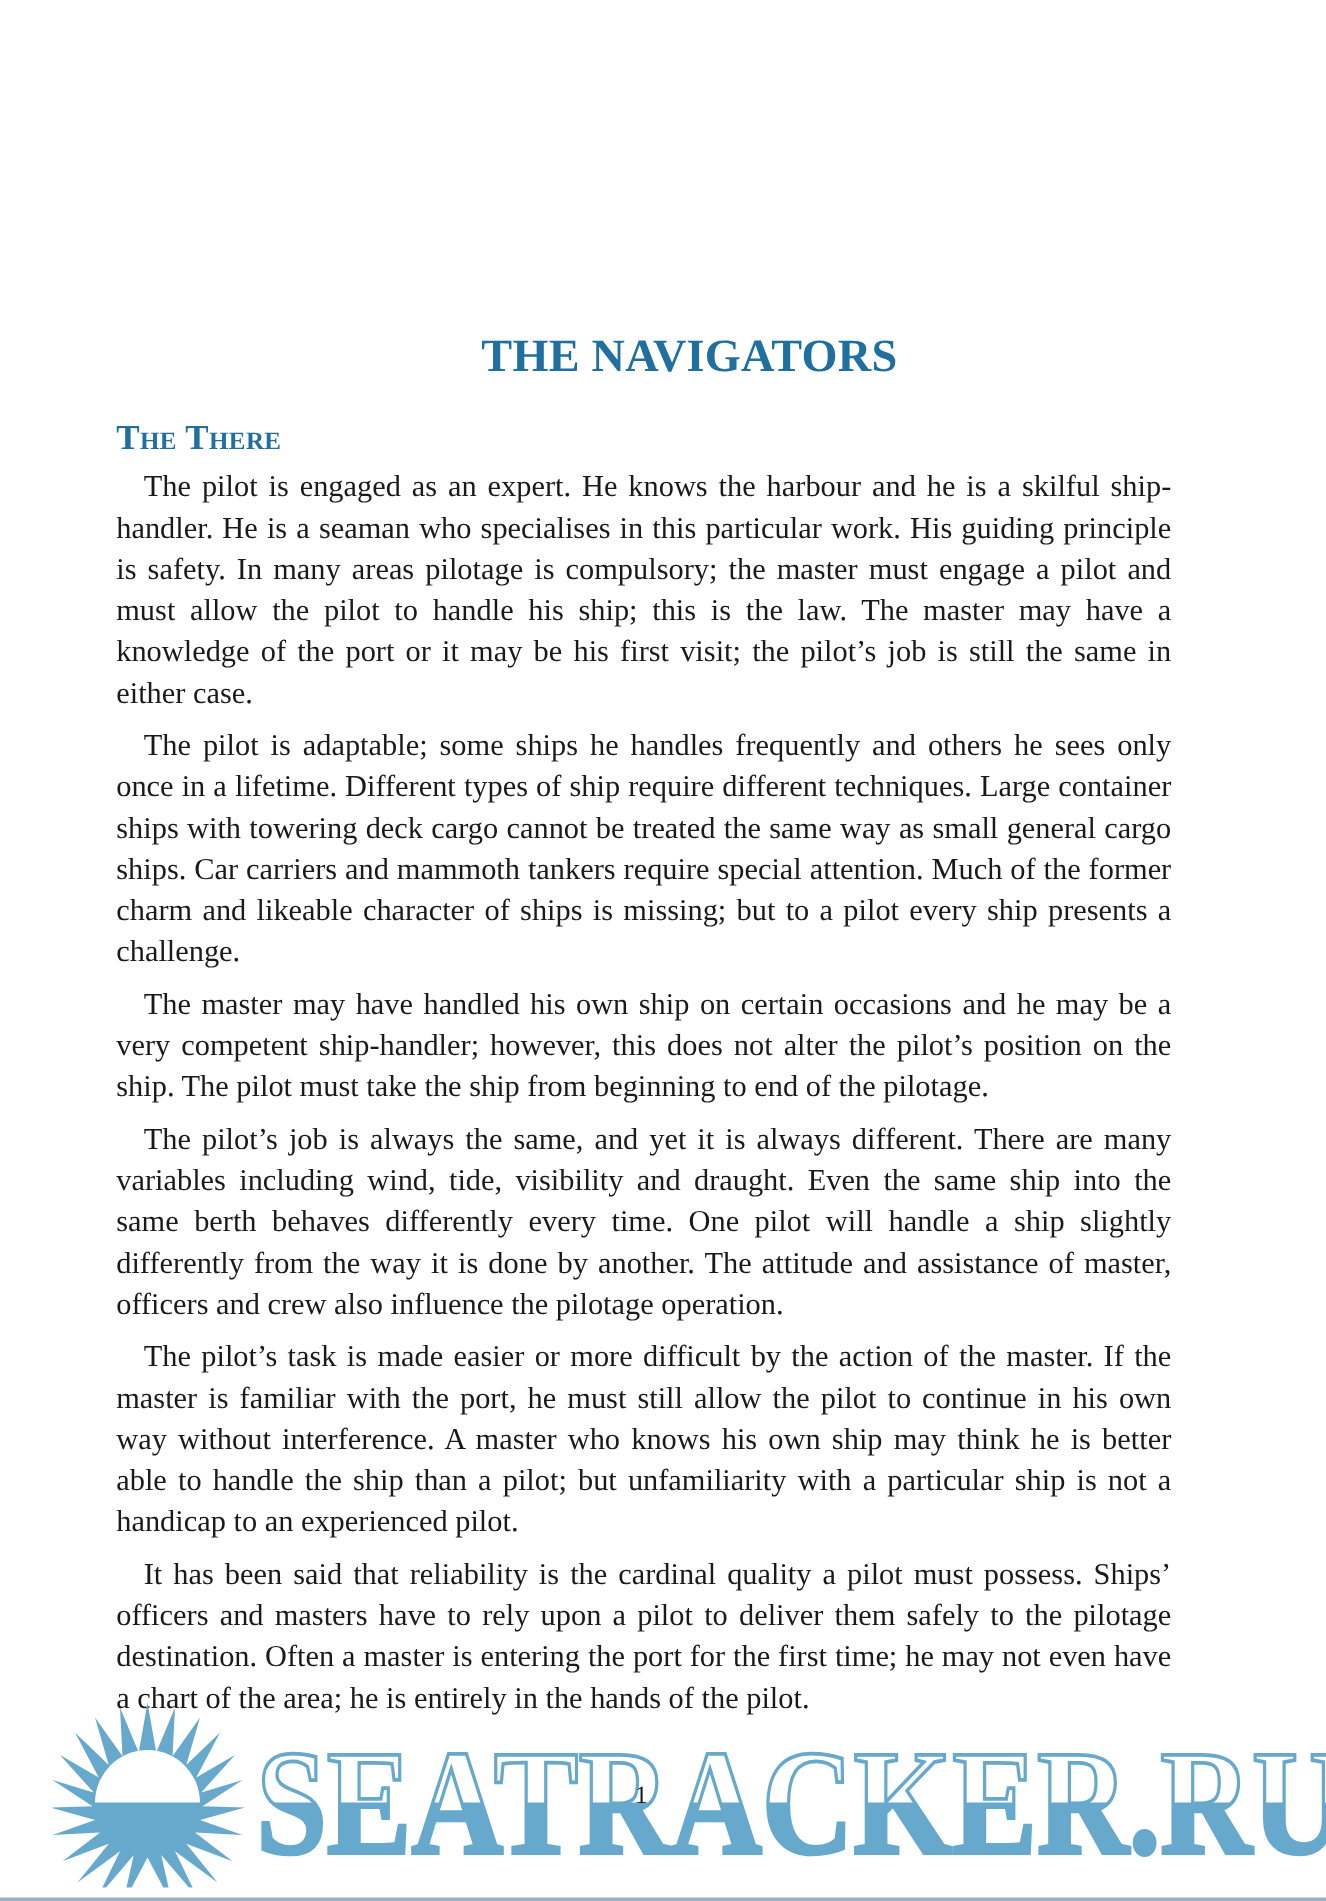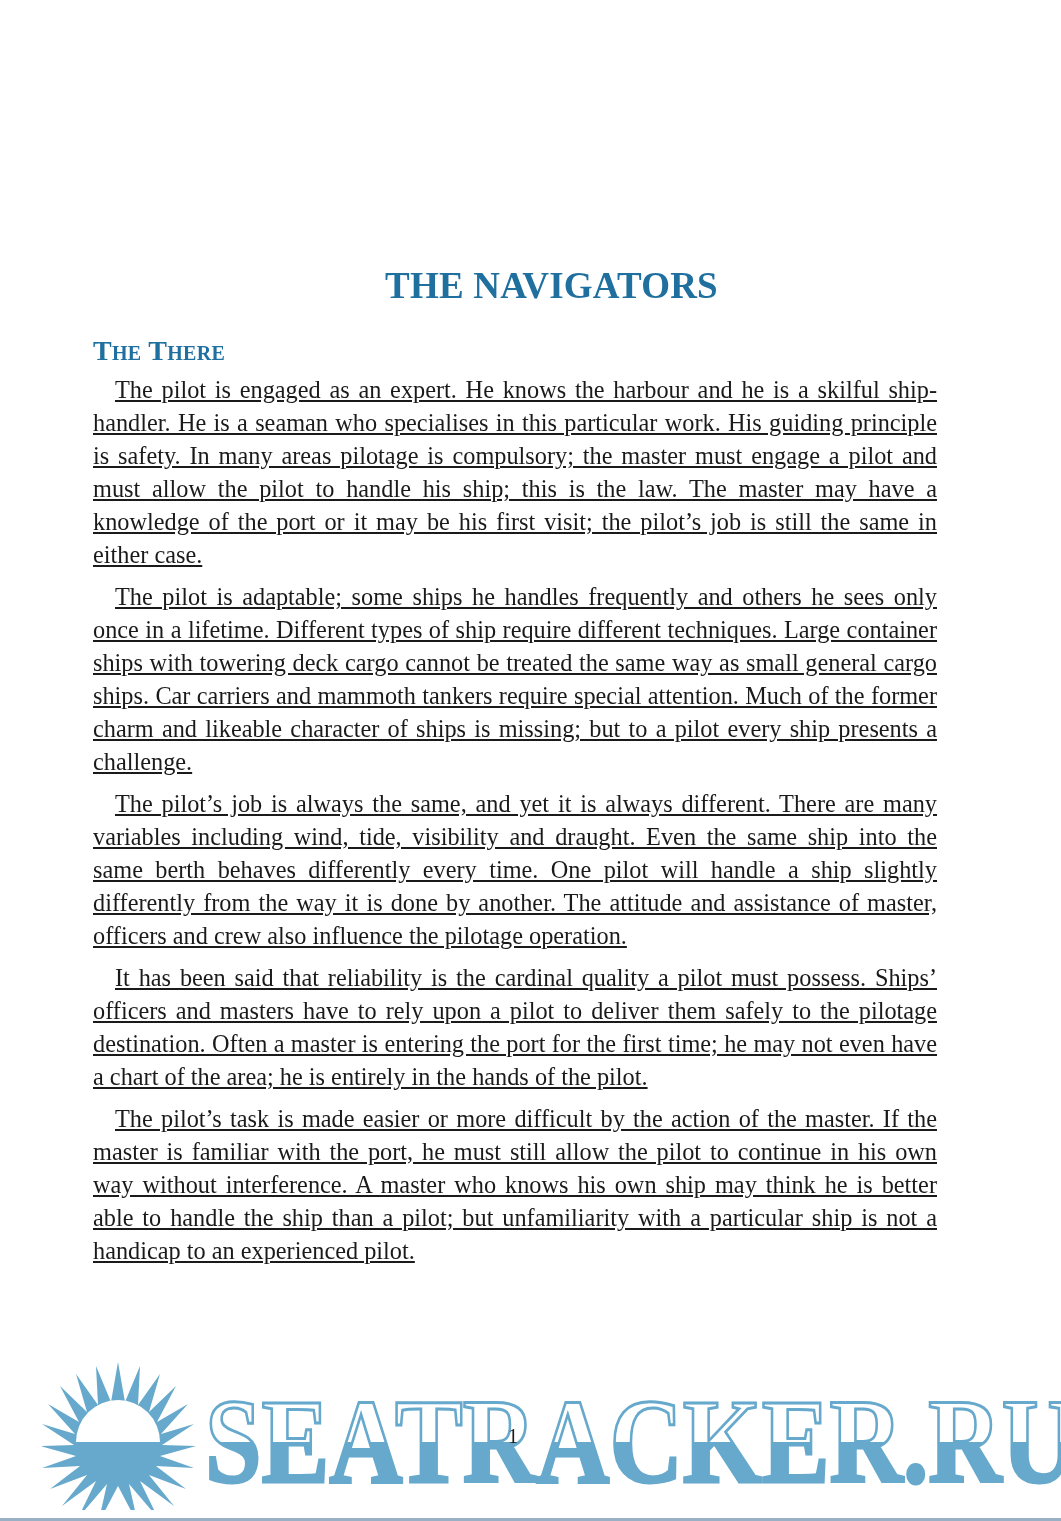--- a/index.html
+++ b/index.html
@@ -15,21 +15,21 @@
       font-family: "Liberation Serif", serif; font-weight: bold;
       font-size: 37px; color: #1f6f9f; letter-spacing: 0.2px; margin: 0; padding-left: 36px;
     }
     .section-heading {
       position: absolute; left: 93px; top: 335px; margin: 0;
       font-family: "Liberation Serif", serif; font-weight: bold;
       color: #1f6f9f; font-size: 28px; font-variant: small-caps; letter-spacing: 0.3px;
     }
     .body-text {
       position: absolute; left: 93px; width: 844px; top: 373px;
-      font-size: 24.3px; line-height: 33px; text-align: justify; text-decoration: underline;
+      font-size: 24.3px; line-height: 33px; text-align: justify;
     }
     .body-text p { margin: 0 0 9px 0; text-indent: 22px; }
     .page-number {
       position: absolute; left: 508px; top: 1425px; font-size: 20px; color: #1a1a1a;
       z-index: 3;
     }
     .watermark {
       position: absolute; left: 0; top: 1360px; width: 954px; height: 150px; z-index: 2;
       pointer-events: none;
       padding-left: 42px;
@@ -43,23 +43,24 @@
 
 <div class="page">
 
   <h1 class="chapter-title">THE NAVIGATORS</h1>
 
   <h2 class="section-heading">The There</h2>
 
   <div class="body-text">
     <p>The pilot is engaged as an expert. He knows the harbour and he is a skilful ship-handler. He is a seaman who specialises in this particular work. His guiding principle is safety. In many areas pilotage is compulsory; the master must engage a pilot and must allow the pilot to handle his ship; this is the law. The master may have a knowledge of the port or it may be his first visit; the pilot’s job is still the same in either case.</p>
     <p>The pilot is adaptable; some ships he handles frequently and others he sees only once in a lifetime. Different types of ship require different techniques. Large container ships with towering deck cargo cannot be treated the same way as small general cargo ships. Car carriers and mammoth tankers require special attention. Much of the former charm and likeable character of ships is missing; but to a pilot every ship presents a challenge.</p>
+    <p>The master may have handled his own ship on certain occasions and he may be a very competent ship-handler; however, this does not alter the pilot’s position on the ship. The pilot must take the ship from beginning to end of the pilotage.</p>
     <p>The pilot’s job is always the same, and yet it is always different. There are many variables including wind, tide, visibility and draught. Even the same ship into the same berth behaves differently every time. One pilot will handle a ship slightly differently from the way it is done by another. The attitude and assistance of master, officers and crew also influence the pilotage operation.</p>
+    <p>The pilot’s task is made easier or more difficult by the action of the master. If the master is familiar with the port, he must still allow the pilot to continue in his own way without interference. A master who knows his own ship may think he is better able to handle the ship than a pilot; but unfamiliarity with a particular ship is not a handicap to an experienced pilot.</p>
     <p>It has been said that reliability is the cardinal quality a pilot must possess. Ships’ officers and masters have to rely upon a pilot to deliver them safely to the pilotage destination. Often a master is entering the port for the first time; he may not even have a chart of the area; he is entirely in the hands of the pilot.</p>
-    <p>The pilot’s task is made easier or more difficult by the action of the master. If the master is familiar with the port, he must still allow the pilot to continue in his own way without interference. A master who knows his own ship may think he is better able to handle the ship than a pilot; but unfamiliarity with a particular ship is not a handicap to an experienced pilot.</p>
   </div>
 
   <div class="page-number">1</div>
 
   <div class="watermark">
     <svg width="1061" height="150" viewBox="0 0 1061 150" xmlns="http://www.w3.org/2000/svg">
       <defs>
         <clipPath id="lowerHalf">
             <rect x="0" y="82" width="1061" height="80"></rect>
           </clipPath>

